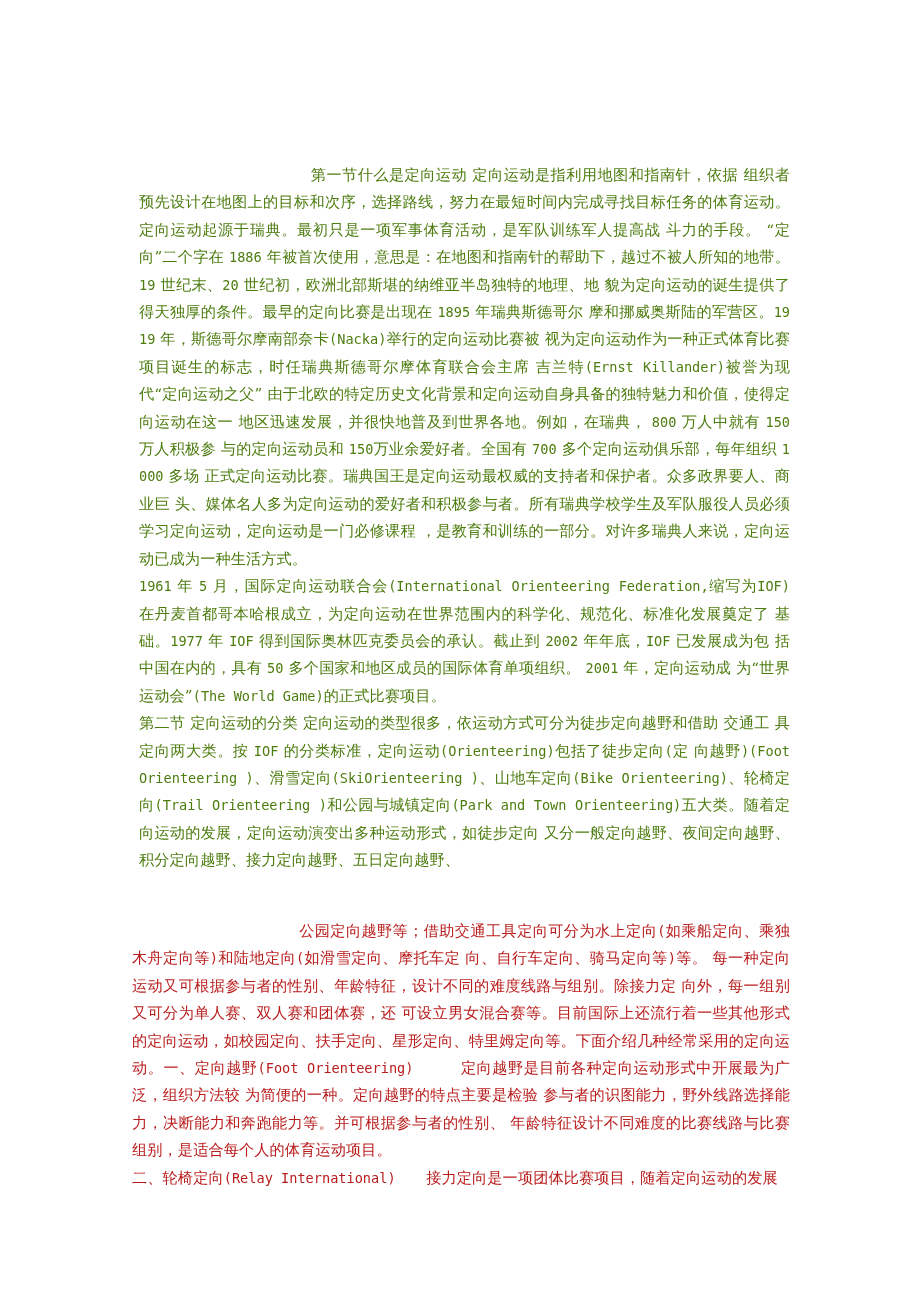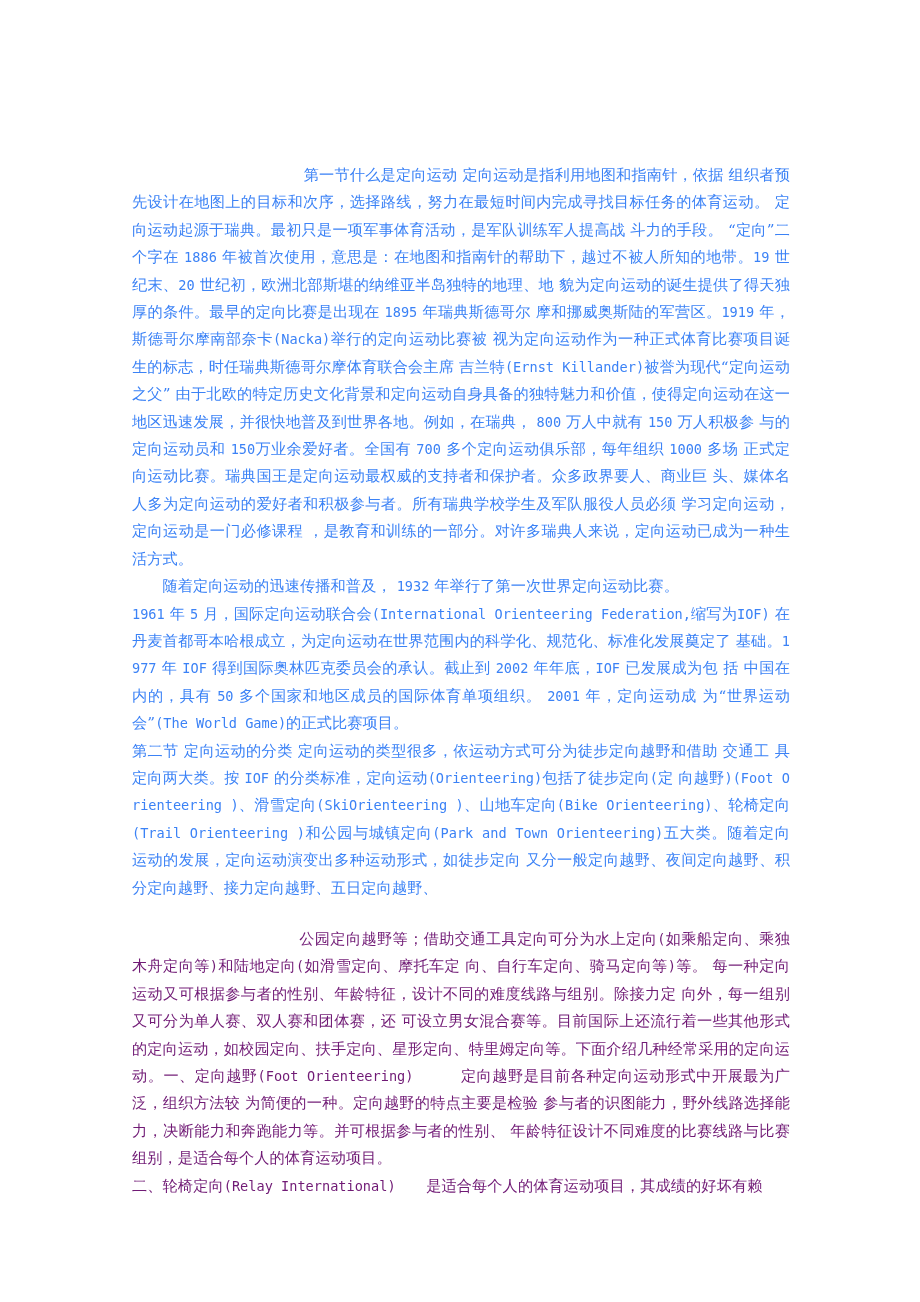--- a/index.html
+++ b/index.html
@@ -55,28 +55,27 @@
     top: 918px;
     width: 658px;
   }
 </style>
 </head>
 <body>
 
 <div class="page" style="width: 920px; height: 1302px; background: rgb(255, 255, 255);">
 
   <div class="doc-body">
-    <div class="block" style="color: #3b82f6;">
+    <div class="block" style="color: #4d7c0f; margin-left: 7px;">
       <p class="indent-big"><span>第一节什么是定向运动 定向运动是指利用地图和指南针，依据 组织者预先设计在地图上的目标和次序，选择路线，努力在最短时间内完成寻找目标任务的体育运动。 定向运动起源于瑞典。最初只是一项军事体育活动，是军队训练军人提高战 斗力的手段。 “定向”二个字在 </span><span class="latin">1886</span><span> 年被首次使用，意思是：在地图和指南针的帮助下，越过不被人所知的地带。</span><span class="latin">19</span><span> 世纪末、</span><span class="latin">20</span><span> 世纪初，欧洲北部斯堪的纳维亚半岛独特的地理、地 貌为定向运动的诞生提供了得天独厚的条件。最早的定向比赛是出现在 </span><span class="latin">1895</span><span> 年瑞典斯德哥尔 摩和挪威奥斯陆的军营区。</span><span class="latin">1919</span><span> 年，斯德哥尔摩南部奈卡</span><span class="latin">(Nacka)</span><span>举行的定向运动比赛被 视为定向运动作为一种正式体育比赛项目诞生的标志，时任瑞典斯德哥尔摩体育联合会主席 吉兰特</span><span class="latin">(Ernst Killander)</span><span>被誉为现代“定向运动之父” 由于北欧的特定历史文化背景和定向运动自身具备的独特魅力和价值，使得定向运动在这一 地区迅速发展，并很快地普及到世界各地。例如，在瑞典， </span><span class="latin">800</span><span> 万人中就有 </span><span class="latin">150</span><span> 万人积极参 与的定向运动员和 </span><span class="latin">150</span><span>万业余爱好者。全国有 </span><span class="latin">700</span><span> 多个定向运动俱乐部，每年组织 </span><span class="latin">1000</span><span> 多场 正式定向运动比赛。瑞典国王是定向运动最权威的支持者和保护者。众多政界要人、商业巨 头、媒体名人多为定向运动的爱好者和积极参与者。所有瑞典学校学生及军队服役人员必须 学习定向运动，定向运动是一门必修课程 ，是教育和训练的一部分。对许多瑞典人来说，定向运动已成为一种生活方式。</span></p>
-      <p class="indent-2"><span>随着定向运动的迅速传播和普及， </span><span class="latin">1932</span><span> 年举行了第一次世界定向运动比赛。</span></p>
       <p><span class="latin">1961</span><span> 年 </span><span class="latin">5</span><span> 月，国际定向运动联合会</span><span class="latin">(International Orienteering Federation,</span><span>缩写为</span><span class="latin">IOF)</span><span> 在丹麦首都哥本哈根成立，为定向运动在世界范围内的科学化、规范化、标准化发展奠定了 基础。</span><span class="latin">1977</span><span> 年 </span><span class="latin">IOF</span><span> 得到国际奥林匹克委员会的承认。截止到 </span><span class="latin">2002</span><span> 年年底，</span><span class="latin">IOF</span><span> 已发展成为包 括 中国在内的，具有 </span><span class="latin">50</span><span> 多个国家和地区成员的国际体育单项组织。 </span><span class="latin">2001</span><span> 年，定向运动成 为“世界运动会”</span><span class="latin">(The World Game)</span><span>的正式比赛项目。</span></p>
       <p><span>第二节 定向运动的分类 定向运动的类型很多，依运动方式可分为徒步定向越野和借助 交通工 具定向两大类。按 </span><span class="latin">IOF</span><span> 的分类标准，定向运动</span><span class="latin">(Orienteering)</span><span>包括了徒步定向</span><span class="latin">(</span><span>定 向越野</span><span class="latin">)(Foot Orienteering )</span><span>、滑雪定向</span><span class="latin">(SkiOrienteering )</span><span>、山地车定向</span><span class="latin">(Bike Orienteering)</span><span>、轮椅定向</span><span class="latin">(Trail Orienteering )</span><span>和公园与城镇定向</span><span class="latin">(Park and Town Orienteering)</span><span>五大类。随着定向运动的发展，定向运动演变出多种运动形式，如徒步定向 又分一般定向越野、夜间定向越野、积分定向越野、接力定向越野、五日定向越野、</span></p>
     </div>
   </div>
 
   <div class="gap-block">
-    <div class="block" style="color: #701a75; margin-top: 8px;">
+    <div class="block" style="color: #b91c1c;">
       <p class="indent-mid"><span>公园定向越野等；借助交通工具定向可分为水上定向</span><span class="latin">(</span><span>如乘船定向、乘独木舟定向等</span><span class="latin">)</span><span>和陆地定向</span><span class="latin">(</span><span>如滑雪定向、摩托车定 向、自行车定向、骑马定向等</span><span class="latin">)</span><span>等。 每一种定向运动又可根据参与者的性别、年龄特征，设计不同的难度线路与组别。除接力定 向外，每一组别又可分为单人赛、双人赛和团体赛，还 可设立男女混合赛等。目前国际上还流行着一些其他形式的定向运动，如校园定向、扶手定向、星形定向、特里姆定向等。下面介绍几种经常采用的定向运动。一、定向越野</span><span class="latin">(Foot Orienteering)</span><span>　　　定向越野是目前各种定向运动形式中开展最为广泛，组织方法较 为简便的一种。定向越野的特点主要是检验 参与者的识图能力，野外线路选择能力，决断能力和奔跑能力等。并可根据参与者的性别、 年龄特征设计不同难度的比赛线路与比赛组别，是适合每个人的体育运动项目。</span></p>
-      <p><span>二、轮椅定向</span><span class="latin">(Relay International)</span><span>　　是适合每个人的体育运动项目，其成绩的好坏有赖</span></p>
+      <p><span>二、轮椅定向</span><span class="latin">(Relay International)</span><span>　　接力定向是一项团体比赛项目，随着定向运动的发展</span></p>
     </div>
   </div>
 
 </div>
 
 </body></html>

